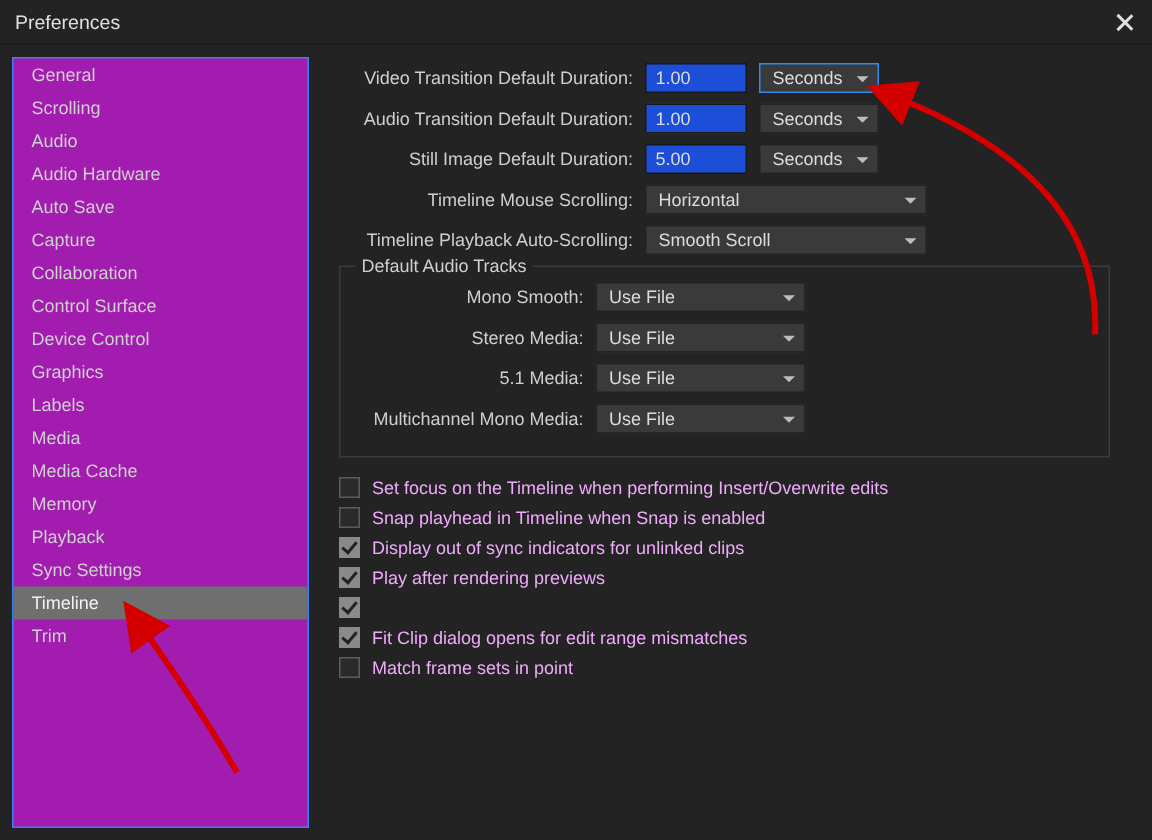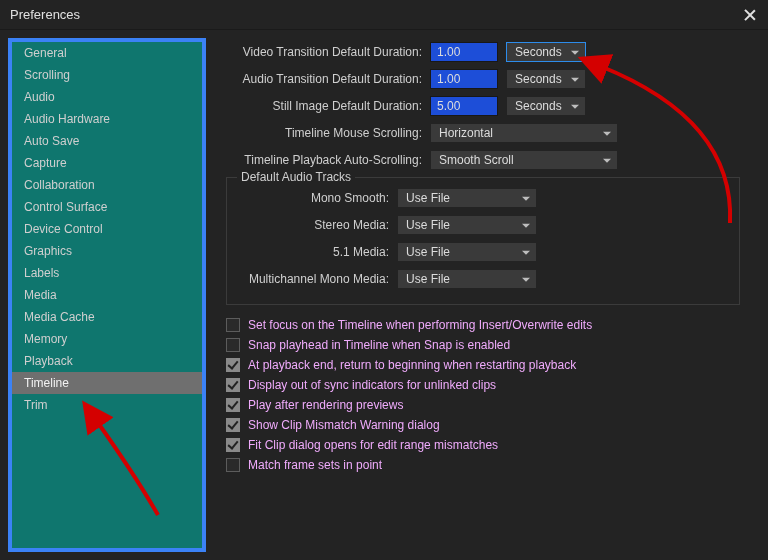--- a/index.html
+++ b/index.html
@@ -37,22 +37,22 @@
   .body-area {
     display: flex;
     padding: 8px;
     gap: 8px;
     height: calc(100% - 30px);
   }
 
   
   .sidebar {
     width: 198px;
-    background: #0f766e;
-    border: 4px solid #3b82f6;
+    background: #a21caf;
+    border: 1px solid #3b82f6;
     overflow: hidden;
   }
   .sidebar-item {
     padding: 3px 10px 3px 12px;
     line-height: 16px;
     color: #cfcfcf;
     cursor: pointer;
   }
   .sidebar-item.selected {
     background: #6f6f6f;
@@ -171,20 +171,21 @@
     <div class="sidebar-item"><span>Capture</span></div>
     <div class="sidebar-item"><span>Collaboration</span></div>
     <div class="sidebar-item"><span>Control Surface</span></div>
     <div class="sidebar-item"><span>Device Control</span></div>
     <div class="sidebar-item"><span>Graphics</span></div>
     <div class="sidebar-item"><span>Labels</span></div>
     <div class="sidebar-item"><span>Media</span></div>
     <div class="sidebar-item"><span>Media Cache</span></div>
     <div class="sidebar-item"><span>Memory</span></div>
     <div class="sidebar-item"><span>Playback</span></div>
+    <div class="sidebar-item"><span>Sync Settings</span></div>
     <div class="sidebar-item selected"><span>Timeline</span></div>
     <div class="sidebar-item"><span>Trim</span></div>
   </div>
 
   <div class="main">
 
     <div class="row">
       <span class="label">Video Transition Default Duration:</span>
       <input class="text-input" value="1.00" style="">
       <div class="dropdown unit highlight">
@@ -264,33 +265,28 @@
       <div class="check-row">
           <span class="chk"></span>
           <span class="check-label">Set focus on the Timeline when performing Insert/Overwrite edits</span>
         </div>
       <div class="check-row">
           <span class="chk"></span>
           <span class="check-label">Snap playhead in Timeline when Snap is enabled</span>
         </div>
       <div class="check-row">
           <span class="chk checked"></span>
-          <span class="check-label">At playback end, return to beginning when restarting playback</span>
-        </div>
-      <div class="check-row">
-          <span class="chk checked"></span>
           <span class="check-label">Display out of sync indicators for unlinked clips</span>
         </div>
       <div class="check-row">
           <span class="chk checked"></span>
           <span class="check-label">Play after rendering previews</span>
         </div>
       <div class="check-row">
           <span class="chk checked"></span>
-          <span class="check-label">Show Clip Mismatch Warning dialog</span>
         </div>
       <div class="check-row">
           <span class="chk checked"></span>
           <span class="check-label">Fit Clip dialog opens for edit range mismatches</span>
         </div>
       <div class="check-row">
           <span class="chk"></span>
           <span class="check-label">Match frame sets in point</span>
         </div>
     </div>

